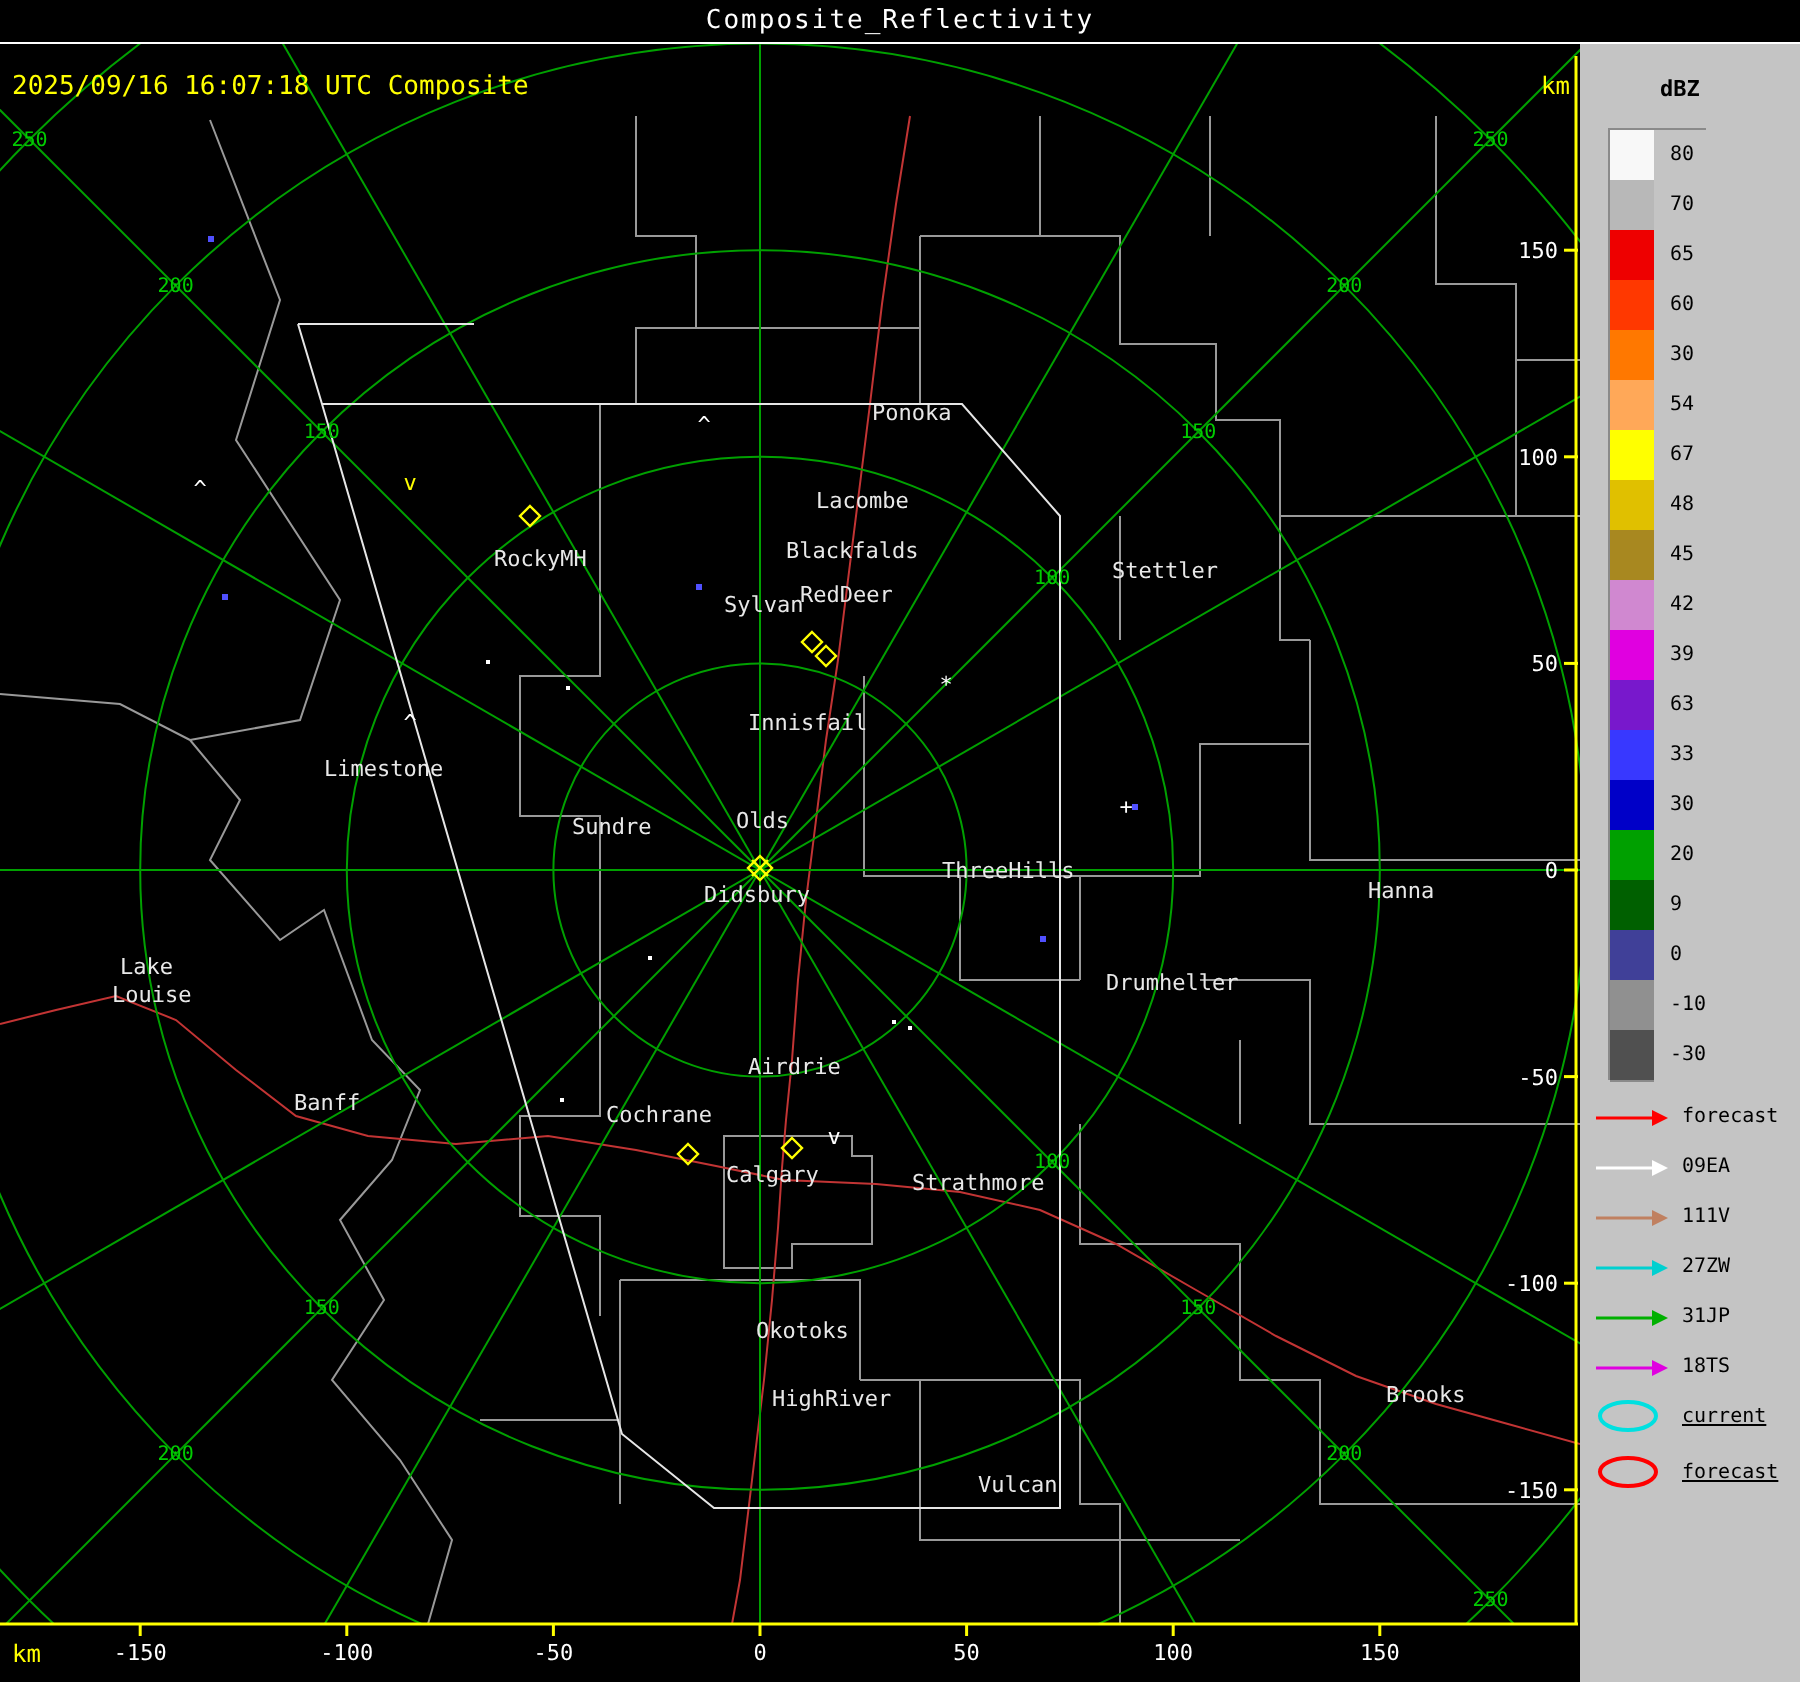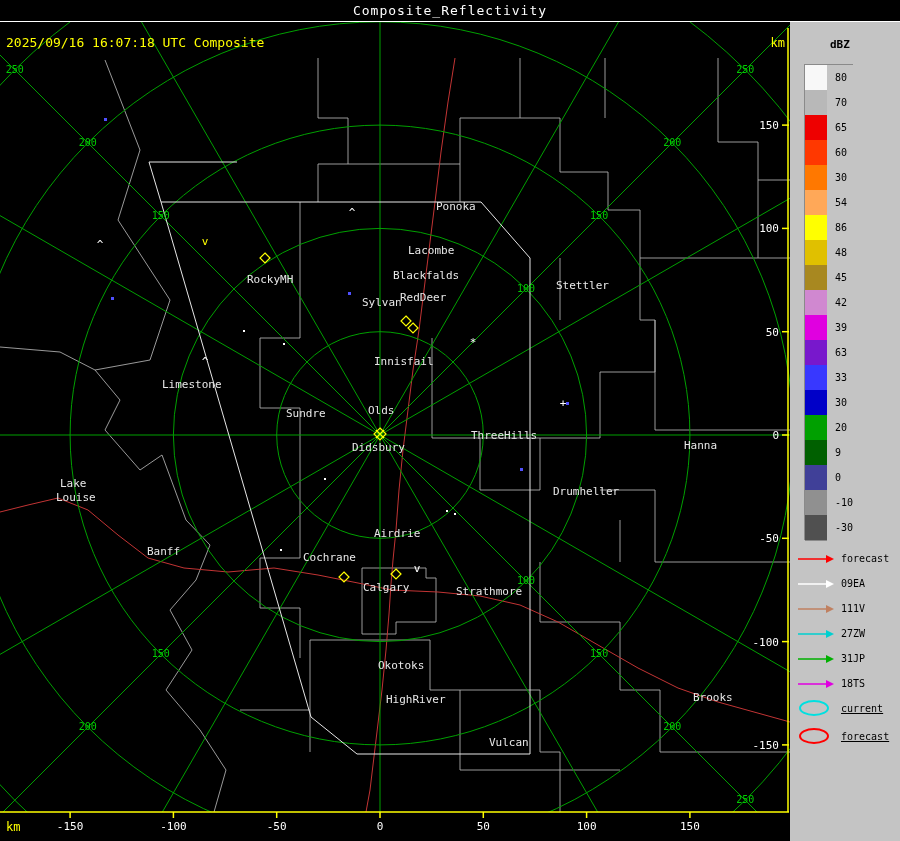--- a/index.html
+++ b/index.html
@@ -215,21 +215,21 @@
         <div class="cb-row">
           <div class="cb-swatch" style="background: rgb(255, 120, 0);"></div>
           <span class="cb-label">30</span>
         </div>
         <div class="cb-row">
           <div class="cb-swatch" style="background: rgb(255, 168, 88);"></div>
           <span class="cb-label">54</span>
         </div>
         <div class="cb-row">
           <div class="cb-swatch" style="background: rgb(255, 255, 0);"></div>
-          <span class="cb-label">86</span>
+          <span class="cb-label">67</span>
         </div>
         <div class="cb-row">
           <div class="cb-swatch" style="background: rgb(224, 192, 0);"></div>
           <span class="cb-label">48</span>
         </div>
         <div class="cb-row">
           <div class="cb-swatch" style="background: rgb(168, 136, 32);"></div>
           <span class="cb-label">45</span>
         </div>
         <div class="cb-row">

